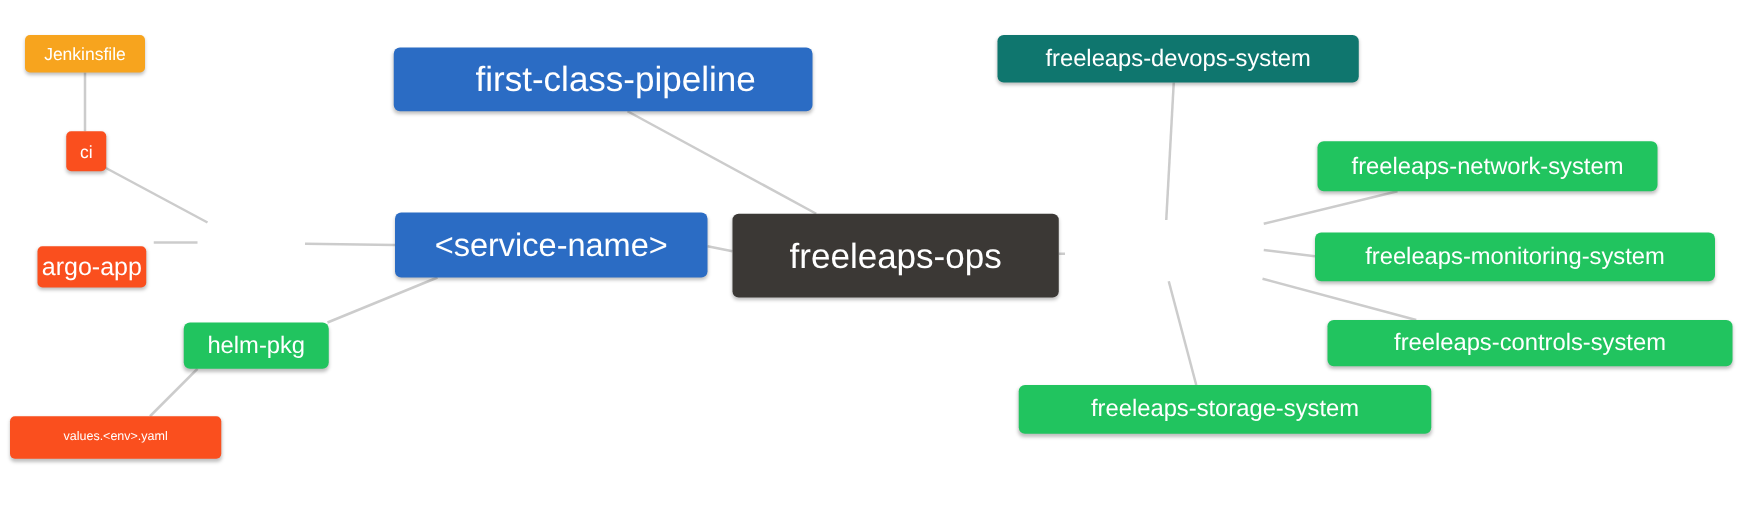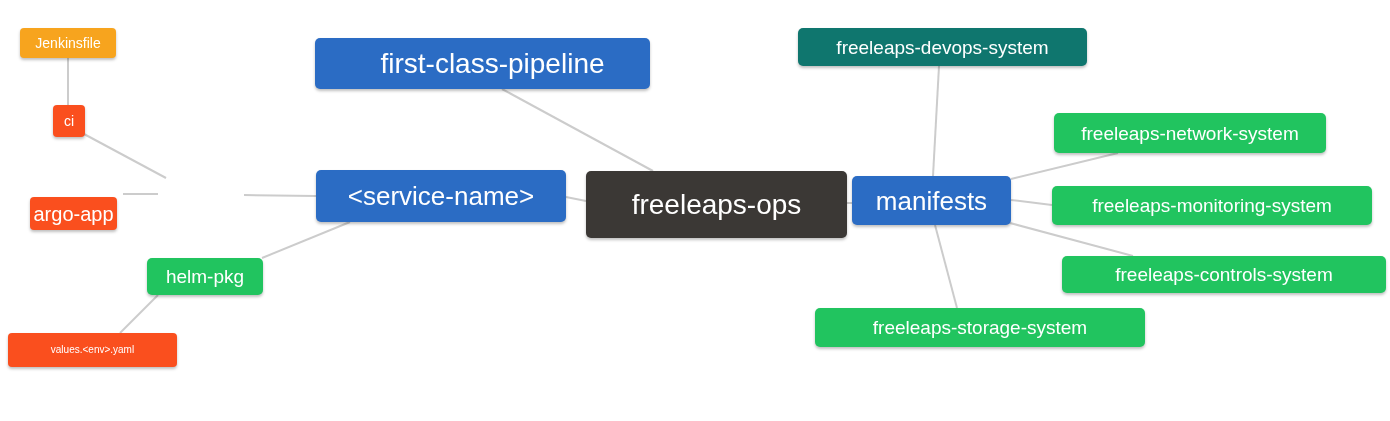--- a/index.html
+++ b/index.html
@@ -75,20 +75,19 @@
   </svg>
 
   <div class="node n-jenkinsfile" style="background: rgb(247, 164, 30); color: rgb(255, 255, 255);">Jenkinsfile</div>
   <div class="node n-ci" style="background: rgb(250, 79, 30); color: rgb(255, 255, 255);">ci</div>
   <div class="node n-argo-app" style="background: rgb(250, 79, 30); color: rgb(255, 255, 255);">argo-app</div>
   <div class="node n-helm-pkg" style="background: rgb(33, 196, 95); color: rgb(255, 255, 255);">helm-pkg</div>
   <div class="node n-values-env-yaml" style="background: rgb(250, 79, 30); color: rgb(255, 255, 255);">values.&lt;env&gt;.yaml</div>
   <div class="node n-first-class-pipeline" style="background: rgb(43, 108, 196); color: rgb(255, 255, 255);">first-class-pipeline</div>
   <div class="node n-service-name" style="background: rgb(43, 108, 196); color: rgb(255, 255, 255);">&lt;service-name&gt;</div>
   <div class="node n-freeleaps-ops" style="background: rgb(59, 56, 53); color: rgb(255, 255, 255);">freeleaps-ops</div>
-  <div class="node n-manifests" style="background: rgb(43, 108, 196); color: rgb(255, 255, 255);">manifests</div>
   <div class="node n-devops-system" style="background: #0f766e; color: rgb(255, 255, 255);">freeleaps-devops-system</div>
   <div class="node n-network-system" style="background: rgb(33, 196, 95); color: rgb(255, 255, 255);">freeleaps-network-system</div>
   <div class="node n-monitoring-system" style="background: rgb(33, 196, 95); color: rgb(255, 255, 255);">freeleaps-monitoring-system</div>
   <div class="node n-controls-system" style="background: rgb(33, 196, 95); color: rgb(255, 255, 255);">freeleaps-controls-system</div>
   <div class="node n-storage-system" style="background: rgb(33, 196, 95); color: rgb(255, 255, 255);">freeleaps-storage-system</div>
 
 </div>
 
 </body></html>

